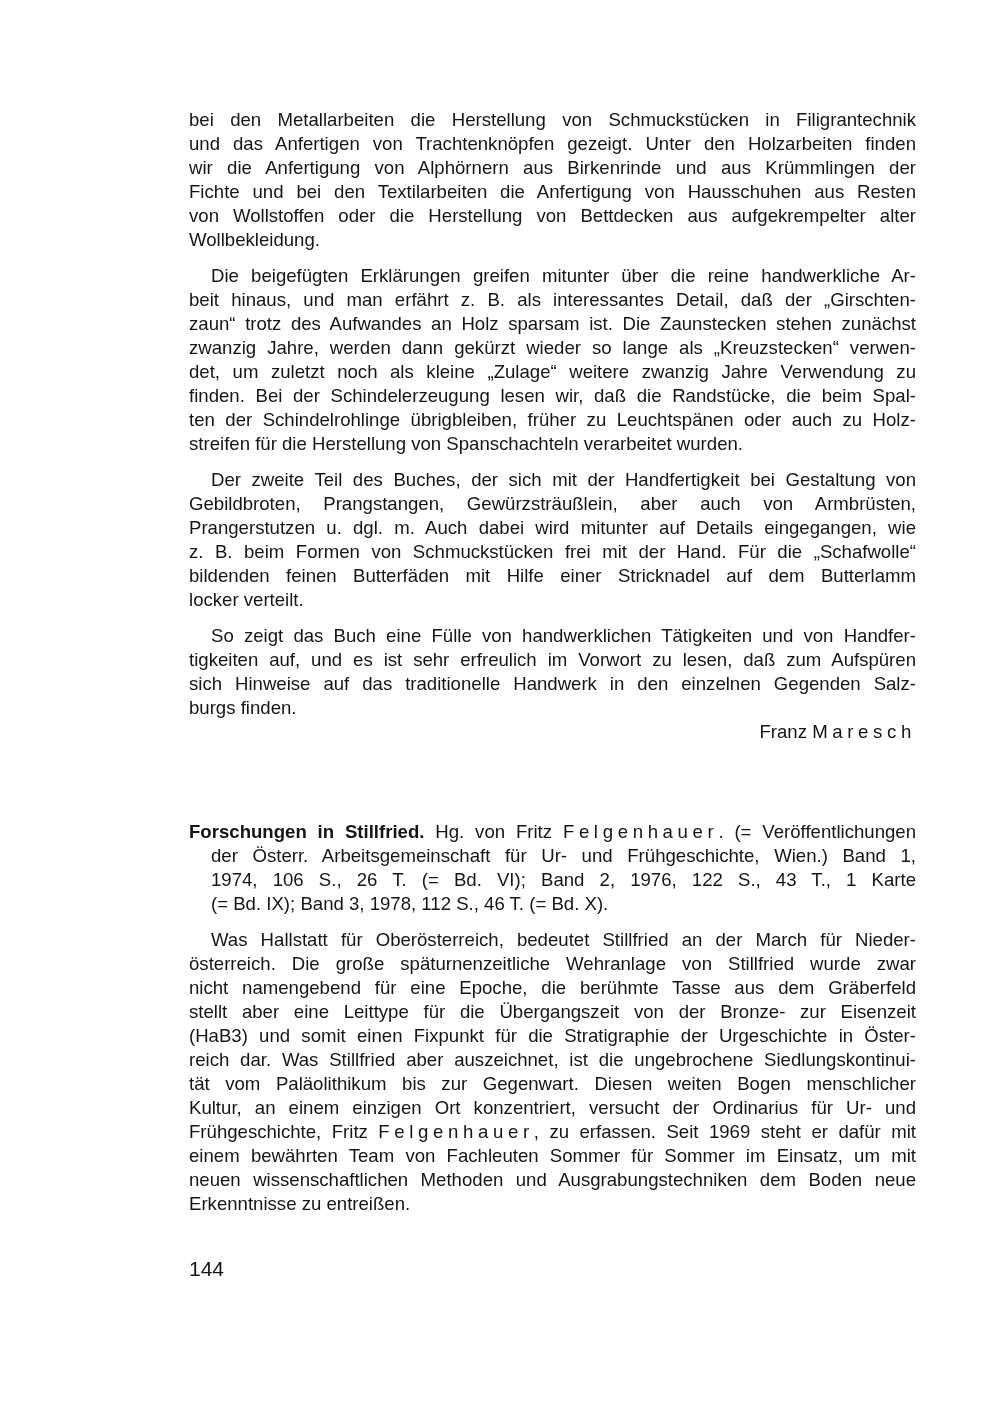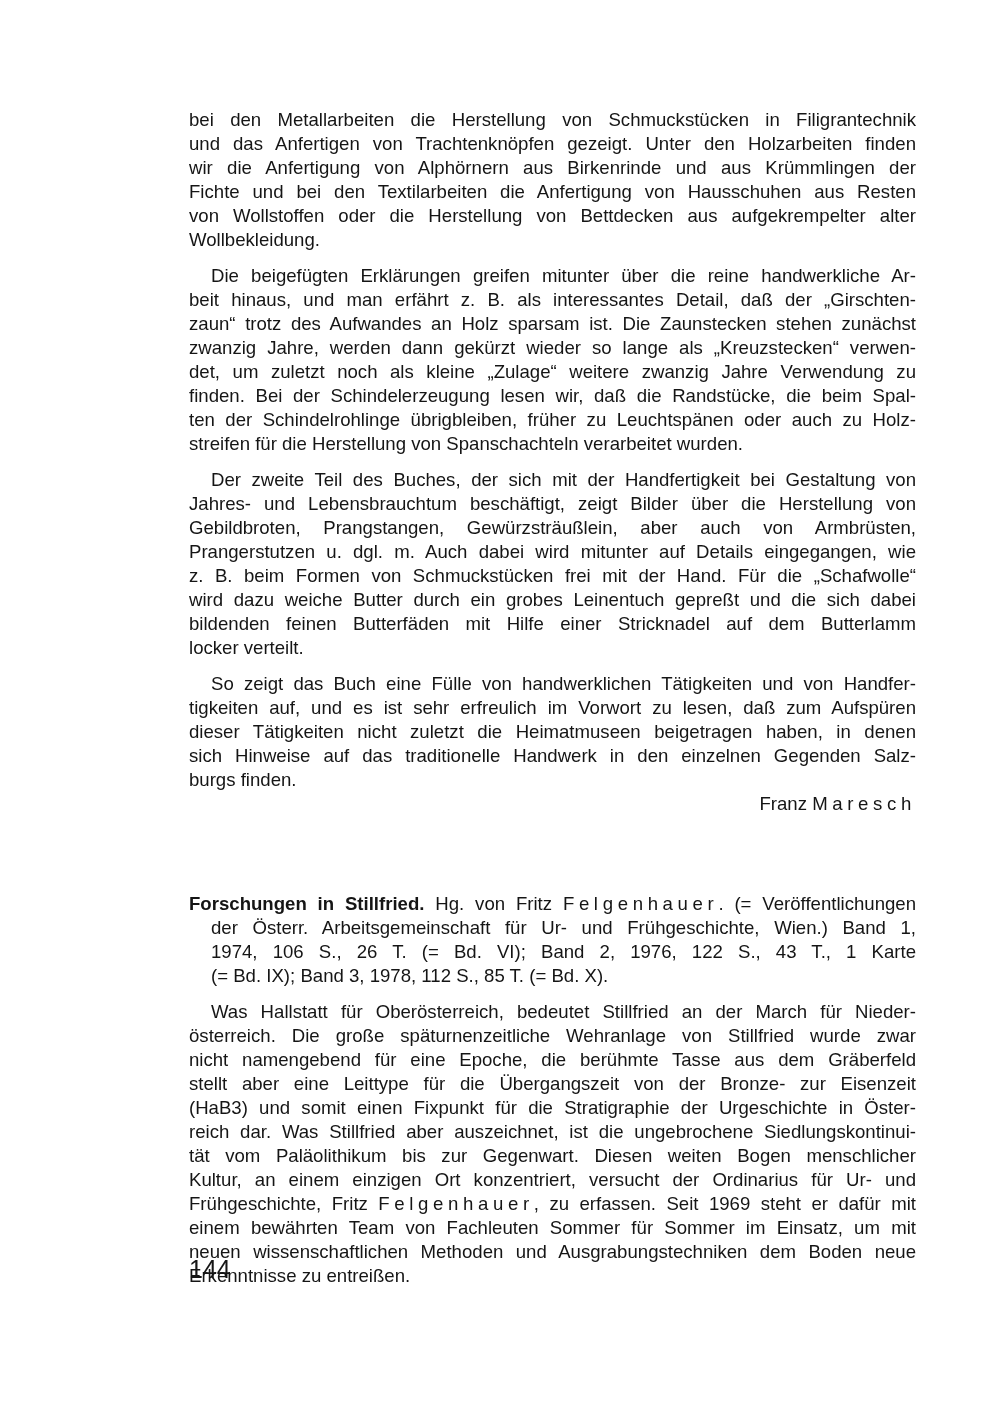--- a/index.html
+++ b/index.html
@@ -44,21 +44,21 @@
     text-align: right;
     text-align-last: right;
     -moz-text-align-last: right;
   }
   .sp { letter-spacing: 0.25em; }
   b.entry-title { font-weight: bold; }
   .page-number {
     position: absolute;
     left: 189px;
     top: 1256px;
-    font-size: 25px;
+    font-size: 21px;
     line-height: 26px;
     text-align: center;
   }
 </style>
 </head>
 <body>
 
 <div class="page">
   <main class="text-block">
     <section class="para">
@@ -74,43 +74,40 @@
         <div class="line">beit hinaus, und man erfährt z. B. als interessantes Detail, daß der „Girschten-</div>
         <div class="line">zaun“ trotz des Aufwandes an Holz sparsam ist. Die Zaunstecken stehen zunächst</div>
         <div class="line">zwanzig Jahre, werden dann gekürzt wieder so lange als „Kreuzstecken“ verwen-</div>
         <div class="line">det, um zuletzt noch als kleine „Zulage“ weitere zwanzig Jahre Verwendung zu</div>
         <div class="line">finden. Bei der Schindelerzeugung lesen wir, daß die Randstücke, die beim Spal-</div>
         <div class="line">ten der Schindelrohlinge übrigbleiben, früher zu Leuchtspänen oder auch zu Holz-</div>
         <div class="line last">streifen für die Herstellung von Spanschachteln verarbeitet wurden.</div>
       </section>
     <section class="para indent gap-sm">
         <div class="line first">Der zweite Teil des Buches, der sich mit der Handfertigkeit bei Gestaltung von</div>
-        <div class="line">Jahres- und Lebensbrauchtum beschäftigt, zeigt Bilder über die Herstellung von</div>
         <div class="line">Gebildbroten, Prangstangen, Gewürzsträußlein, aber auch von Armbrüsten,</div>
         <div class="line">Prangerstutzen u. dgl. m. Auch dabei wird mitunter auf Details eingegangen, wie</div>
         <div class="line">z. B. beim Formen von Schmuckstücken frei mit der Hand. Für die „Schafwolle“</div>
-        <div class="line">wird dazu weiche Butter durch ein grobes Leinentuch gepreßt und die sich dabei</div>
         <div class="line">bildenden feinen Butterfäden mit Hilfe einer Stricknadel auf dem Butterlamm</div>
         <div class="line last">locker verteilt.</div>
       </section>
     <section class="para indent gap-sm">
         <div class="line first">So zeigt das Buch eine Fülle von handwerklichen Tätigkeiten und von Handfer-</div>
         <div class="line">tigkeiten auf, und es ist sehr erfreulich im Vorwort zu lesen, daß zum Aufspüren</div>
-        <div class="line">dieser Tätigkeiten nicht zuletzt die Heimatmuseen beigetragen haben, in denen</div>
         <div class="line">sich Hinweise auf das traditionelle Handwerk in den einzelnen Gegenden Salz-</div>
         <div class="line last">burgs finden.</div>
       </section>
     <section class="para signature">
         <div class="line first last">Franz <span class="sp">Maresch</span></div>
       </section>
     <section class="para entry gap-entry">
         <div class="line first"><b class="entry-title">Forschungen in Stillfried.</b> Hg. von Fritz <span class="sp">Felgenhauer</span>. (= Veröffentlichungen</div>
         <div class="line">der Österr. Arbeitsgemeinschaft für Ur- und Frühgeschichte, Wien.) Band 1,</div>
         <div class="line">1974, 106 S., 26 T. (= Bd. VI); Band 2, 1976, 122 S., 43 T., 1 Karte</div>
-        <div class="line last">(= Bd. IX); Band 3, 1978, 112 S., 85 T. (= Bd. X).</div>
+        <div class="line last">(= Bd. IX); Band 3, 1978, 112 S., 46 T. (= Bd. X).</div>
       </section>
     <section class="para indent gap-sm">
         <div class="line first">Was Hallstatt für Oberösterreich, bedeutet Stillfried an der March für Nieder-</div>
         <div class="line">österreich. Die große späturnenzeitliche Wehranlage von Stillfried wurde zwar</div>
         <div class="line">nicht namengebend für eine Epoche, die berühmte Tasse aus dem Gräberfeld</div>
         <div class="line">stellt aber eine Leittype für die Übergangszeit von der Bronze- zur Eisenzeit</div>
         <div class="line">(HaB3) und somit einen Fixpunkt für die Stratigraphie der Urgeschichte in Öster-</div>
         <div class="line">reich dar. Was Stillfried aber auszeichnet, ist die ungebrochene Siedlungskontinui-</div>
         <div class="line">tät vom Paläolithikum bis zur Gegenwart. Diesen weiten Bogen menschlicher</div>
         <div class="line">Kultur, an einem einzigen Ort konzentriert, versucht der Ordinarius für Ur- und</div>

